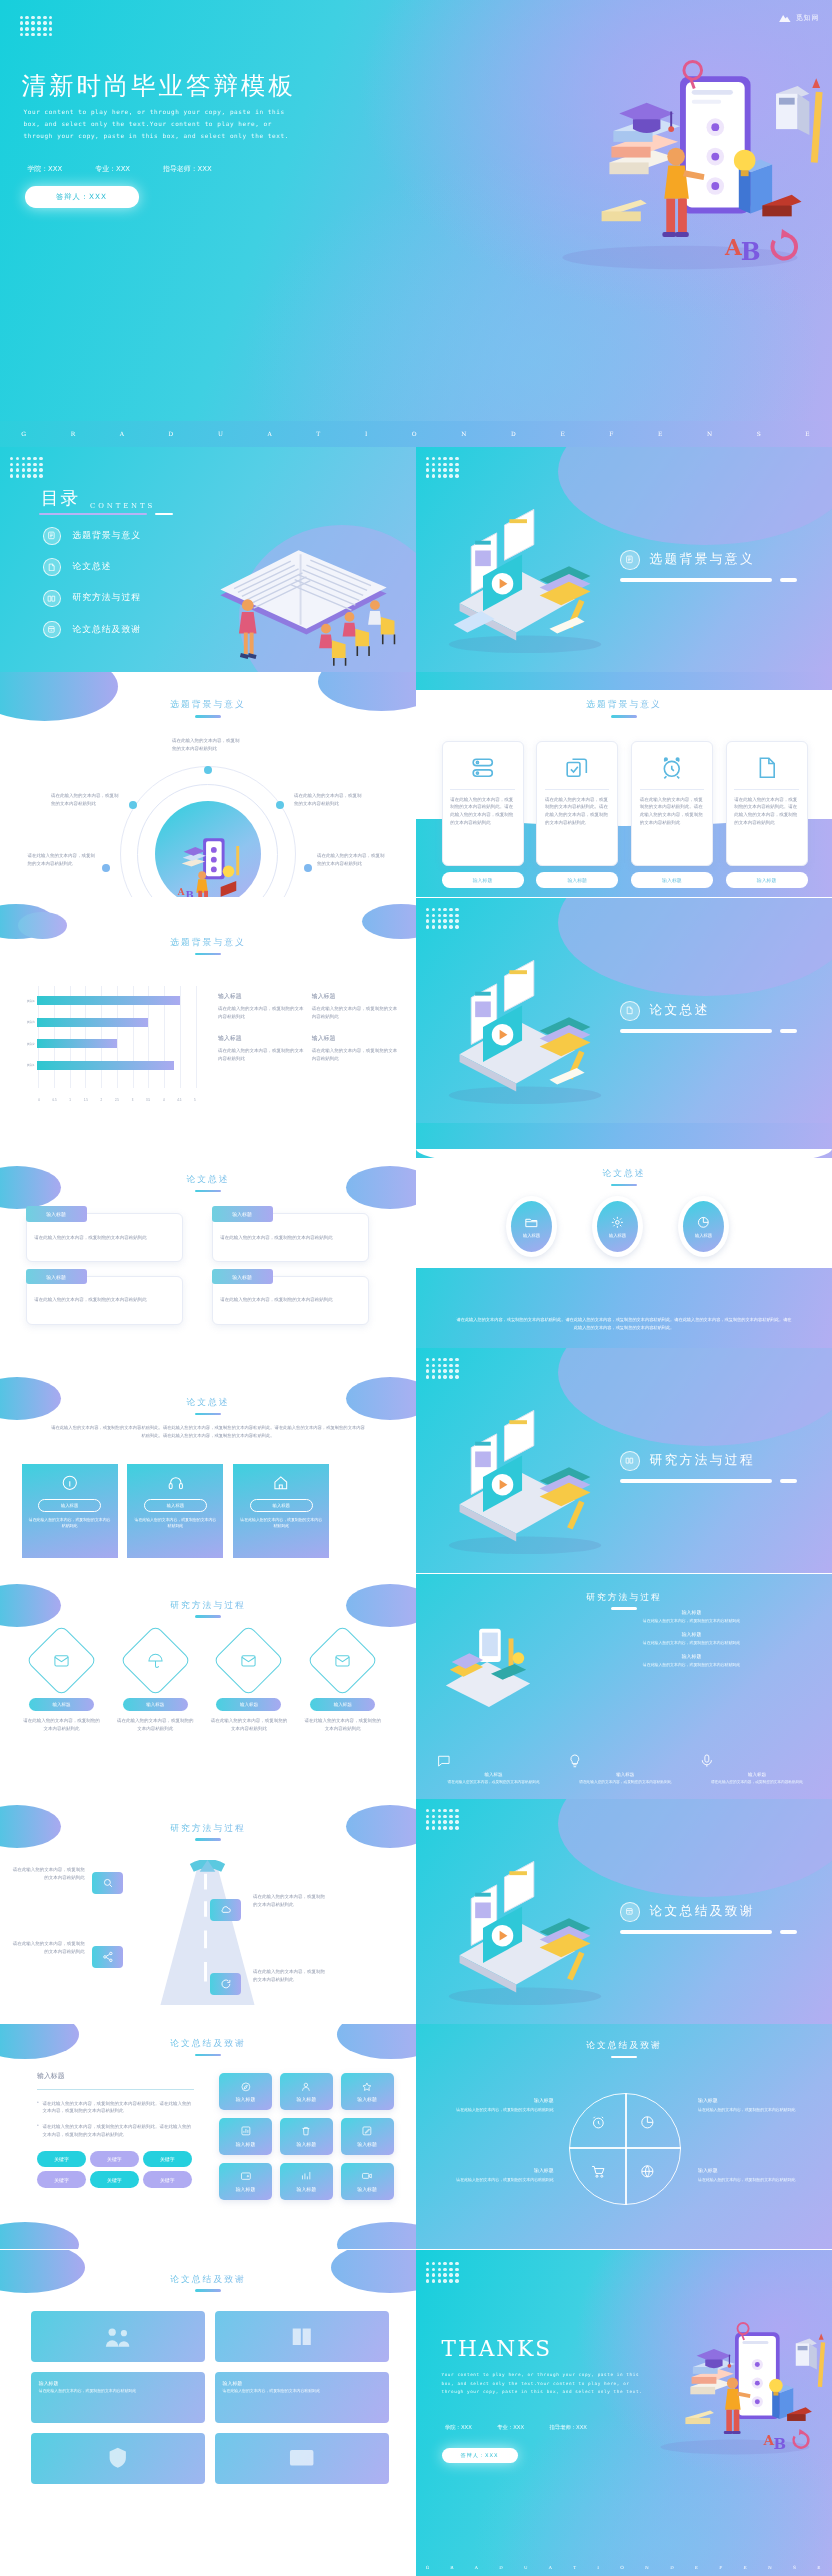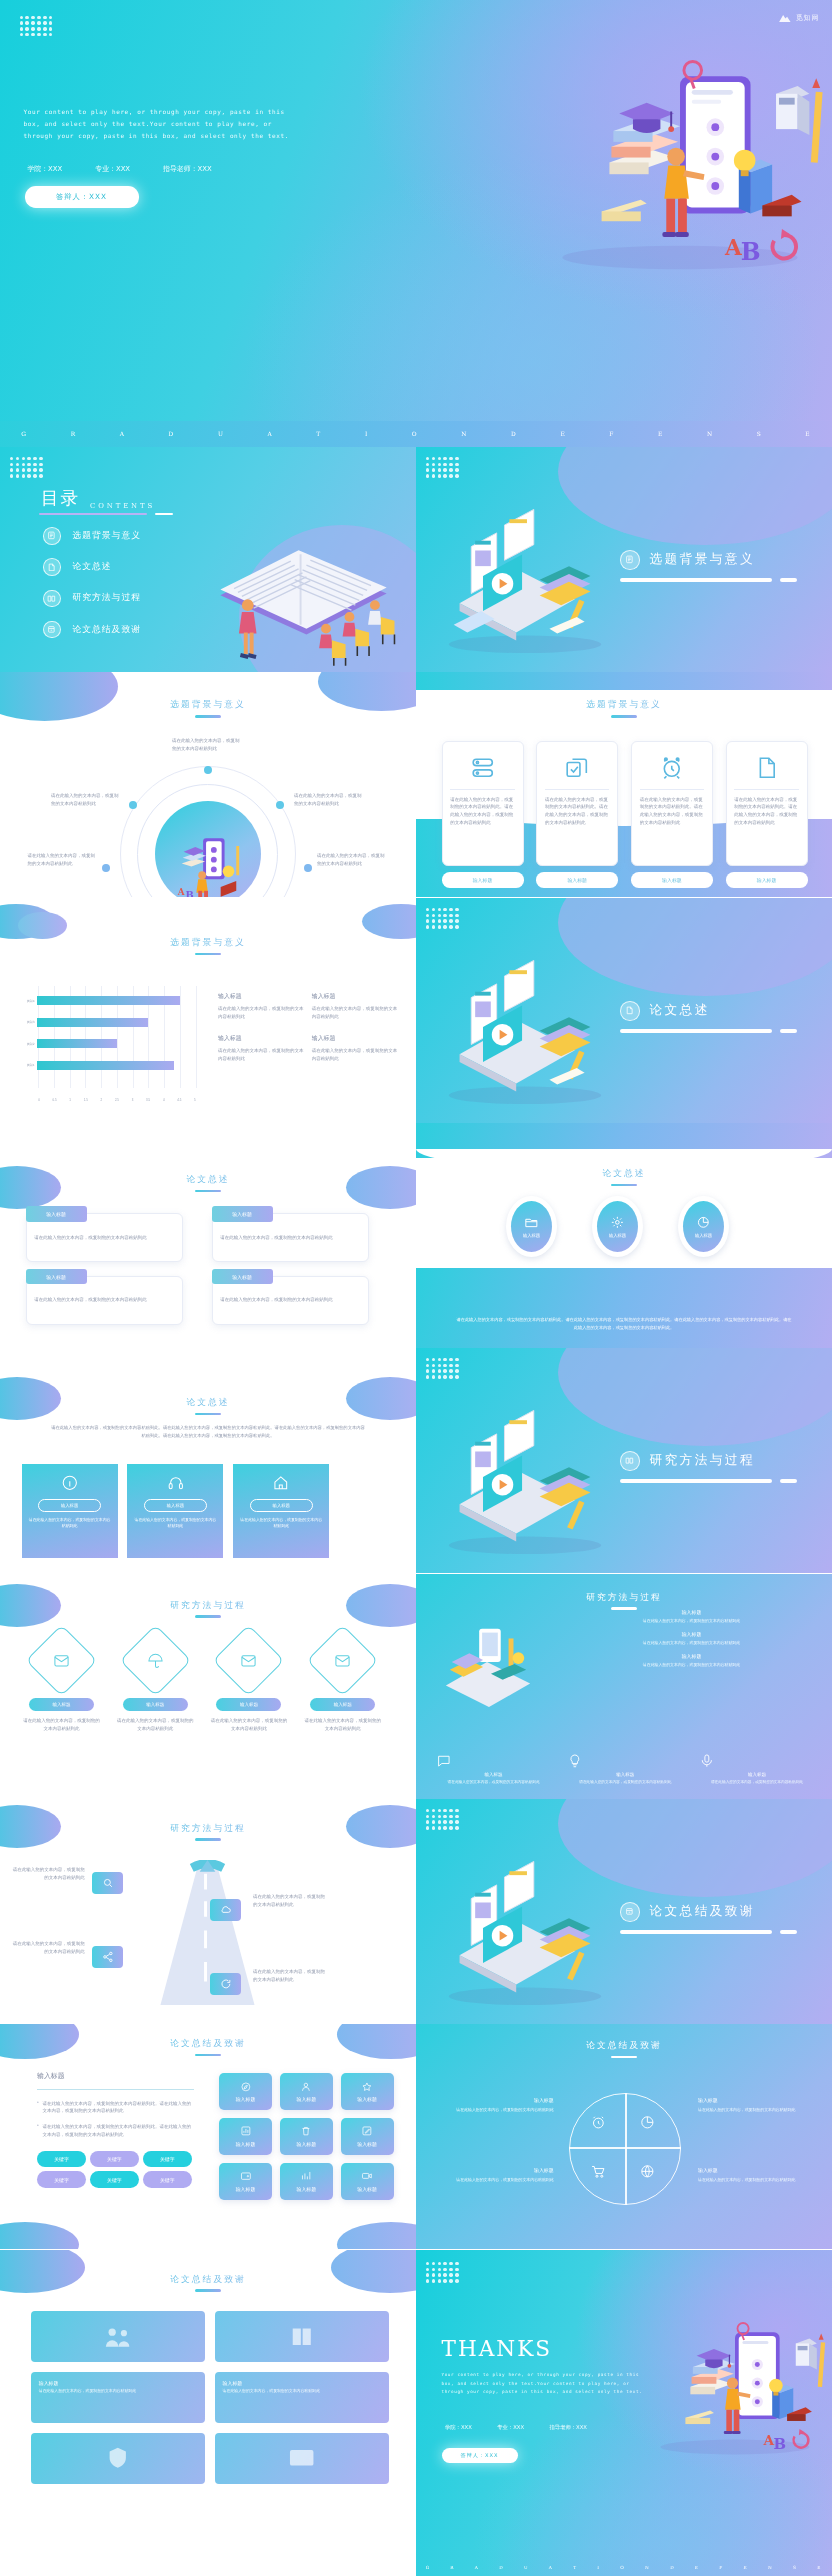--- a/index.html
+++ b/index.html
@@ -105,20 +105,21 @@
         <i></i>
     </div>
 
     <div style="position:absolute;right:13.7px;top:11.8px;display:flex;align-items:center;gap:3.9px;opacity:.9;">
       <svg width="13.7" height="11.8" viewBox="0 0 24 20">
           <path d="M2 17 L9 5 L13 11 L16 8 L22 17 Z" fill="#ffffff"></path>
         </svg>
       <span class="cn" style="font-size:6.9px;color:#fff;letter-spacing:1px;">觅知网</span>
     </div>
 
+    <h1 class="hero-title cn" style="position:absolute;left:21.6px;top:69px;">清新时尚毕业答辩模板</h1>
 
     <p class="hero-sub" style="position:absolute;left:23.5px;top:106px;width:267px;">Your content to play here, or through your copy, paste in this box, and select only the text.Your content to play here, or through your copy, paste in this box, and select only the text.</p>
 
     <div class="meta-row cn" style="position:absolute;left:27.4px;top:164px;">
       <span><span>学院：</span><span>XXX</span></span>
       <span><span>专业：</span><span>XXX</span></span>
       <span><span>指导老师：</span><span>XXX</span></span>
     </div>
 
     <div class="pill cn" style="position:absolute;left:24.5px;top:186px;">答辩人：XXX</div>

